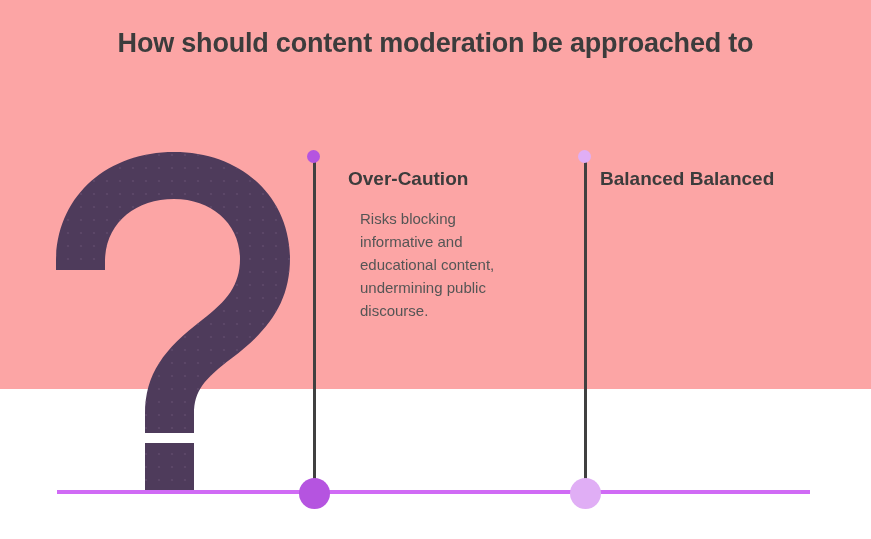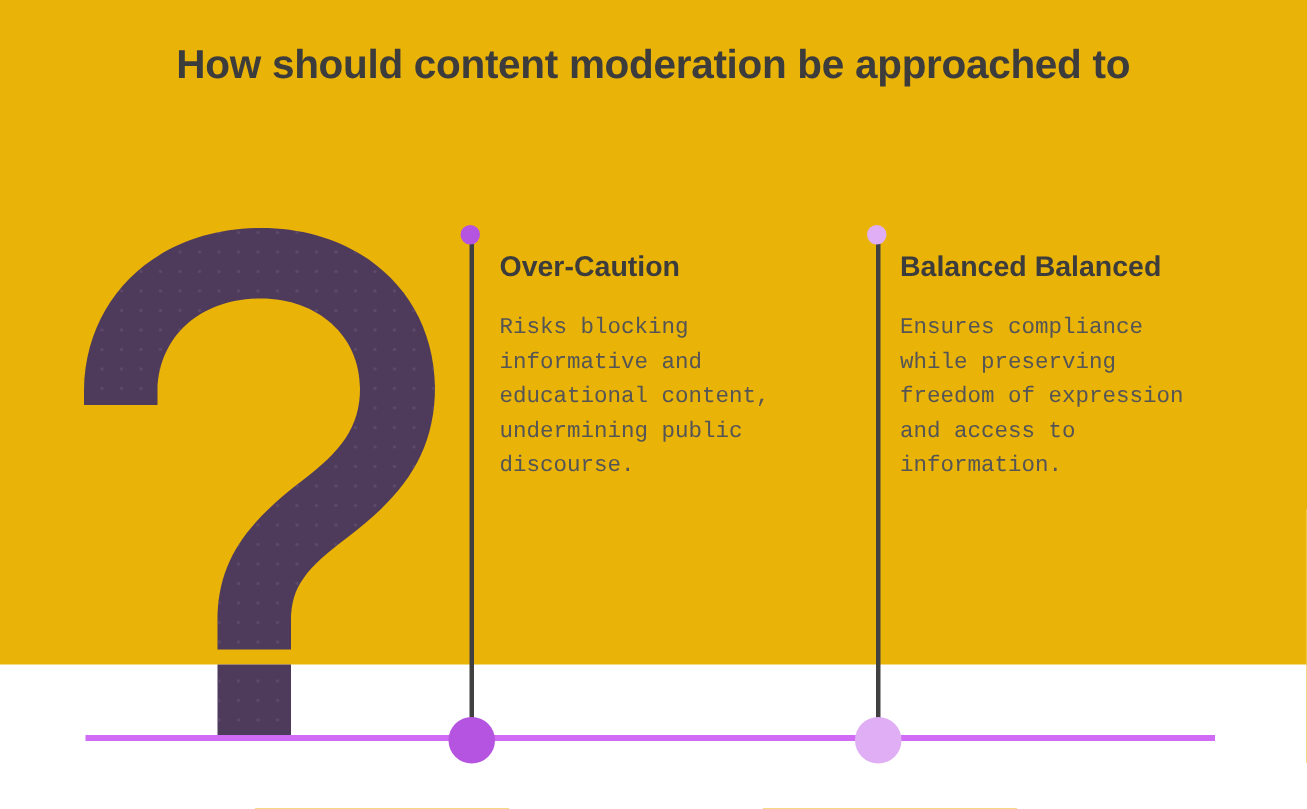--- a/index.html
+++ b/index.html
@@ -12,22 +12,22 @@
     height: 539px;
     background: #ffffff;
     font-family: "Liberation Sans", sans-serif;
     overflow: hidden;
     position: relative;
   }
 
   #canvas {
     position: relative;
     width: 871px;
-    height: 443px;
-    background: #eab308;
+    height: 389px;
+    background: #fca5a5;
   }
 
   
   .title {
     position: absolute;
     left: 60px;
     top: 24px;
     width: 751px;
     text-align: center;
     font-size: 27px;
@@ -100,26 +100,25 @@
     font-size: 19px;
     font-weight: bold;
     line-height: 29px;
     color: #3c3c3c;
     margin: 0 0 14px 0;
   }
   .col-body {
     font-size: 15px;
     line-height: 23px;
     color: #555555;
-    margin: 0;
-    font-family: Liberation Mono, monospace;
+    margin: 12px;
   }
 
   #column-1 { left: 313px; }
-  #column-1 .col-text { left: 20px; width: 190px; }
+  #column-1 .col-text { left: 35px; width: 190px; }
 
   #column-2 { left: 584px; }
   #column-2 .col-text { left: 16px; width: 200px; }
 </style>
 </head>
 <body>
 
 <div id="canvas">
 
   <div class="title">
@@ -183,17 +182,16 @@
       <p class="col-body">Risks blocking informative and educational content, undermining public discourse.</p>
     </div>
   </div>
 
   <div class="column" id="column-2">
     <div class="col-stem"></div>
     <div class="dot-top" style="background:#e0aef5;"></div>
     <div class="dot-bottom" style="background:#e0aef5;"></div>
     <div class="col-text">
       <p class="col-heading">Balanced Balanced</p>
-      <p class="col-body">Ensures compliance while preserving freedom of expression and access to information.</p>
     </div>
   </div>
 
 </div>
 
 </body></html>

